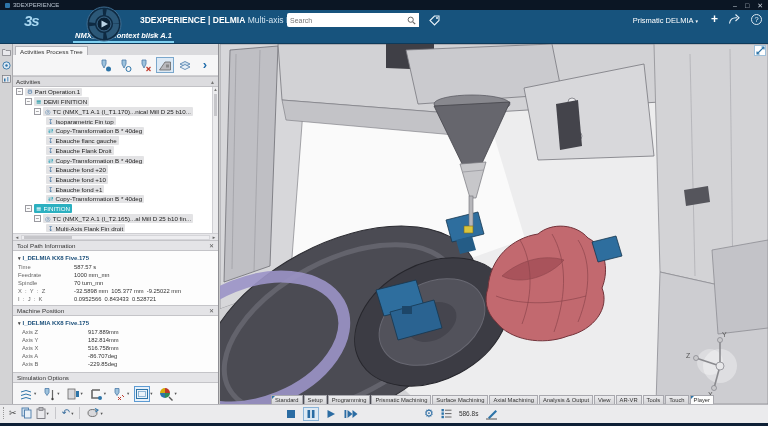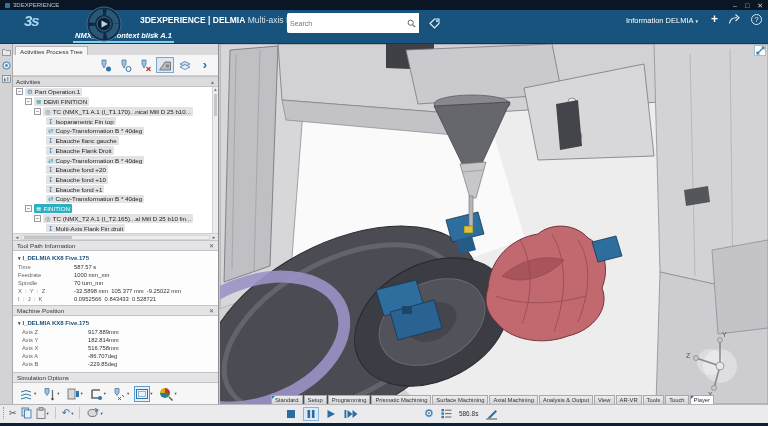--- a/index.html
+++ b/index.html
@@ -14,21 +14,21 @@
   .titlebar .wc { display:flex; gap:8px; color:#c2cbd4; font-size:7px; line-height:7px; }
   .titlebar .wc span { cursor:default; }
 
   
   .appbar { position:absolute; top:10px; left:0; right:0; height:20px; background:#17537d; }
   .tabrow { position:absolute; top:30px; left:0; right:0; height:14px; background:#17537d; border-bottom:1px solid #0e3a5a; }
   .brand { position:absolute; left:140px; top:15px; font-size:8.5px; color:#fff; white-space:nowrap; }
   .brand b { font-weight:bold; }
   .brand .app { color:#cfe2ef; font-weight:normal; }
   .searchwrap { position:absolute; left:287px; top:13px; display:flex; align-items:center; }
-  .searchbox { width:132px; height:20px; background:#fff; border-radius:2px 0 0 2px; display:flex; align-items:center; padding:0 3px; }
+  .searchbox { width:132px; height:14px; background:#fff; border-radius:2px 0 0 2px; display:flex; align-items:center; padding:0 3px; }
   .searchbox input { flex:1; border:none; outline:none; font-size:7px; color:#333; background:transparent; min-width:0; }
   .tagbtn { margin-left:9px; }
   .userarea { position:absolute; right:70px; top:16px; color:#fff; font-size:7.5px; display:flex; align-items:center; gap:2px; white-space:nowrap; }
   .hdricons { position:absolute; right:6px; top:13px; display:flex; align-items:center; gap:10px; }
   .plusbtn { color:#fff; font-size:12px; line-height:12px; font-weight:bold; }
   .helpbtn { width:11px; height:11px; border:1px solid #dce8f1; border-radius:50%; color:#eaf2f8;
     font-size:7.5px; display:flex; align-items:center; justify-content:center; }
   .logo3ds { position:absolute; left:24px; top:12px; font-size:15px; font-style:italic; font-weight:bold; color:#a9d8f2; letter-spacing:-1px; }
   .compass { position:absolute; left:86px; top:6px; width:36px; height:36px; z-index:5; }
   .doctab { position:absolute; left:75px; top:31px; color:#fff; font-size:7.5px; font-style:italic; font-weight:bold; }
@@ -163,21 +163,21 @@
         <line x1="5.8" y1="5.8" x2="8.2" y2="8.2" stroke="#666" stroke-width="1.2"></line>
       </svg>
     </div>
     <svg class="tagbtn" width="13" height="13" viewBox="0 0 13 13">
       <path d="M2,6.5 L6.5,2 L11,2 L11,6.5 L6.5,11 Z" fill="none" stroke="#e8f1f8" stroke-width="1.1"></path>
       <circle cx="9" cy="4" r="1" fill="#e8f1f8"></circle>
     </svg>
   </div>
 
   <div class="userarea">
-    <span>Information DELMIA</span>
+    <span>Prismatic DELMIA</span>
     <span style="font-size:5px;">▾</span>
   </div>
 
   <div class="hdricons">
     <span class="plusbtn">+</span>
     <svg width="13" height="12" viewBox="0 0 13 12">
       <path d="M1.5,10.5 C2,6.5 5,4.5 9,4.8" fill="none" stroke="#e8f1f8" stroke-width="1.1"></path>
       <path d="M7.5,1.5 L11,4.8 L7.5,8" fill="none" stroke="#e8f1f8" stroke-width="1.1"></path>
     </svg>
     <span class="helpbtn">?</span>

